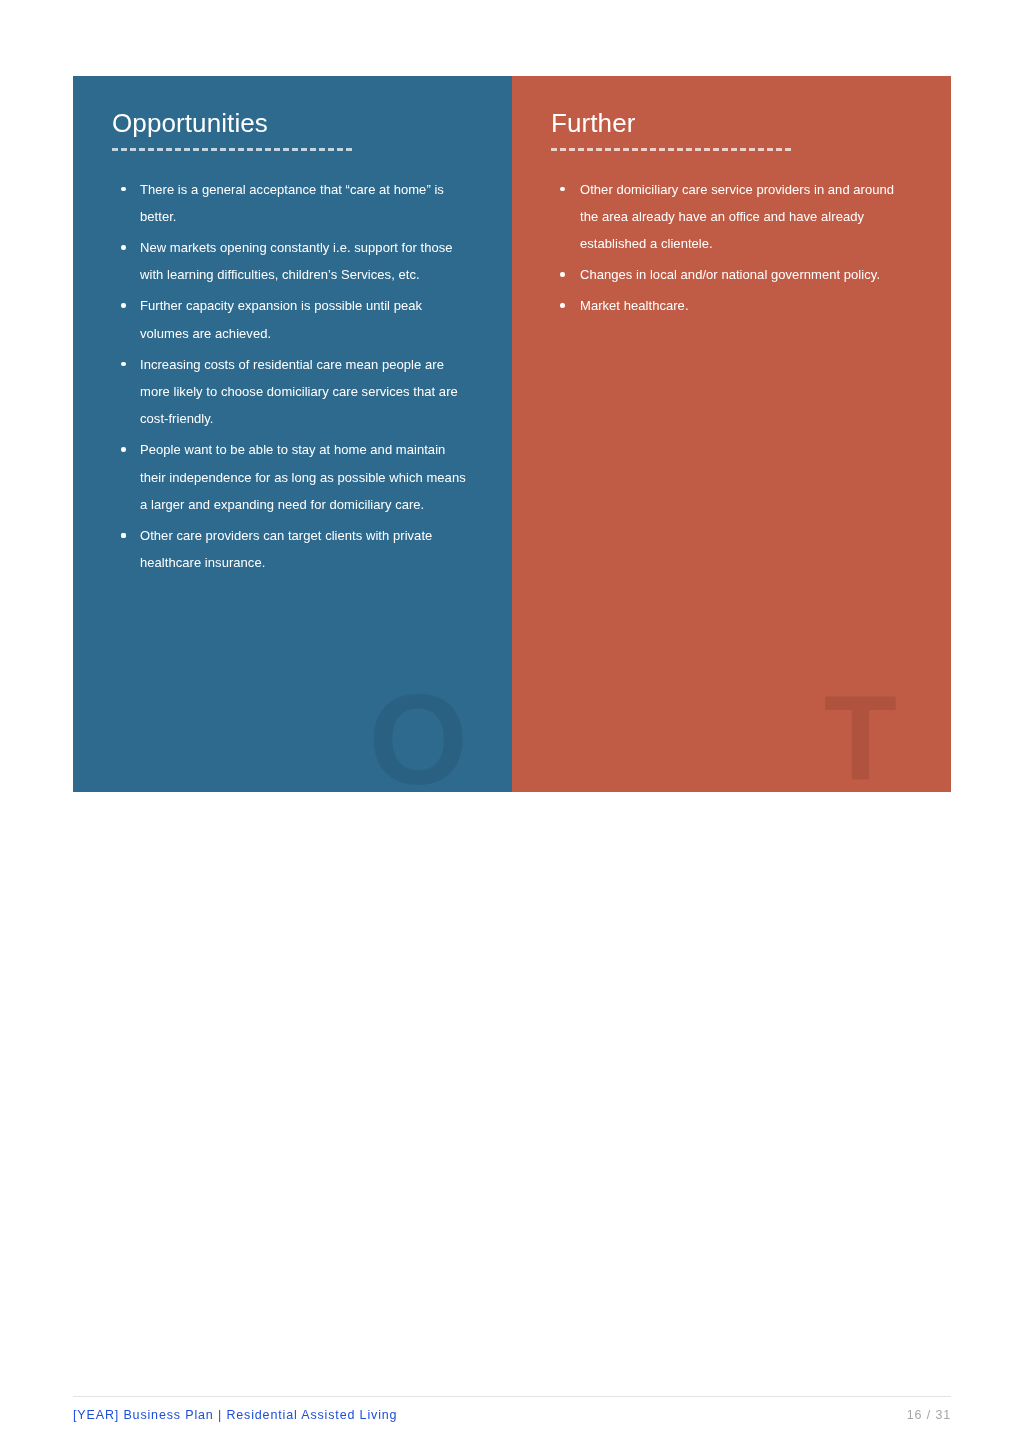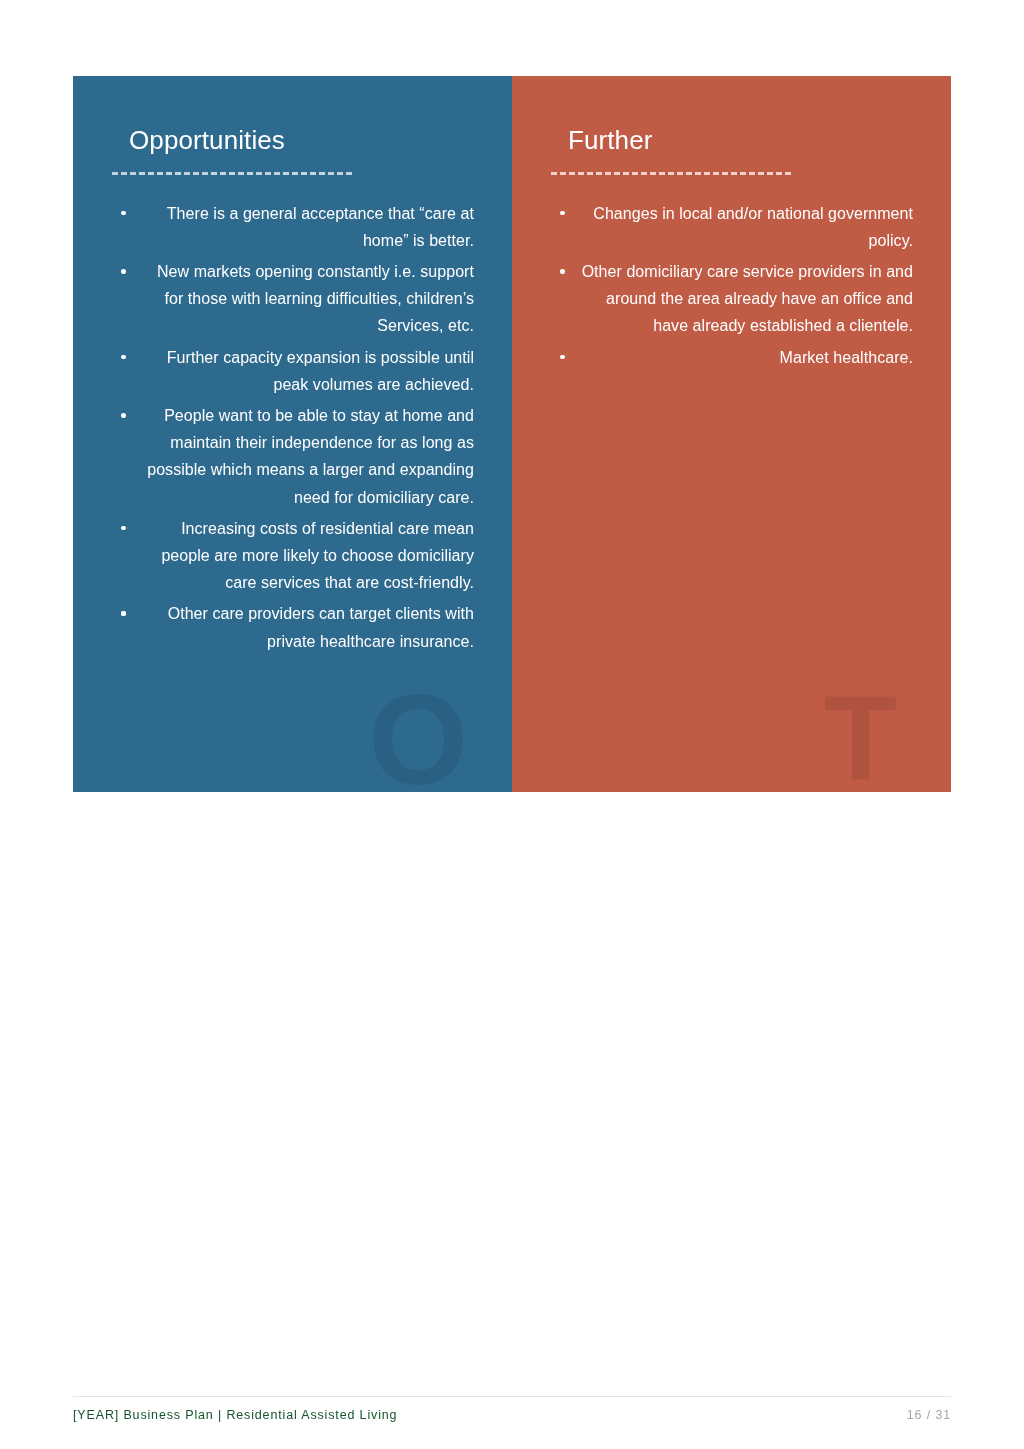--- a/index.html
+++ b/index.html
@@ -53,47 +53,46 @@
     padding: 33px 38px 0 39px;
     box-sizing: border-box;
   }
 
   .panel-heading {
     color: #ffffff;
     font-size: 26px;
     font-weight: 400;
     line-height: 1.1;
     letter-spacing: 0.1px;
-    margin: 17px;
+    margin: 0;
     white-space: nowrap;
   }
 
   .heading-rule {
     margin-top: 10px;
     width: 240px;
     height: 0;
     border-top: 3px dashed rgba(255,255,255,0.72);
   }
 
   .bullets {
     list-style: none;
     margin: 0;
     padding: 0;
     margin-top: 25px;
   }
 
   .bullets li {
     position: relative;
     color: #ffffff;
-    font-size: 16px;
+    font-size: 13px;
     line-height: 27.2px;
     padding-left: 28px;
     margin-bottom: 4px;
     letter-spacing: 0.05px;
-    text-align: right;
   }
 
   .bullets li .dot {
     position: absolute;
     left: 9px;
     top: 11px;
     width: 4.5px;
     height: 4.5px;
     border-radius: 50%;
     background: #ffffff;
@@ -132,21 +131,21 @@
     top: 1396px;
     width: 878px;
     border-top: 1px solid #E3E3E3;
     padding-top: 11px;
     display: flex;
     align-items: baseline;
     justify-content: space-between;
   }
   .footer-left {
     font-size: 12.5px;
-    color: #14532d;
+    color: #1d4ed8;
     letter-spacing: 0.85px;
     white-space: nowrap;
   }
   .footer-right {
     font-size: 12.5px;
     color: #A6A6A6;
     letter-spacing: 0.85px;
     white-space: nowrap;
     text-align: right;
   }
@@ -162,38 +161,38 @@
       <div class="watermark watermark-o">O</div>
 
       <div class="panel-inner">
         <h2 class="panel-heading">Opportunities</h2>
         <div class="heading-rule"></div>
 
         <ul class="bullets">
           <li><span class="dot"></span><span>There is a general acceptance that “care at home” is better.</span></li>
           <li><span class="dot"></span><span>New markets opening constantly i.e. support for those with learning difficulties, children’s Services, etc.</span></li>
           <li><span class="dot"></span><span>Further capacity expansion is possible until peak volumes are achieved.</span></li>
+          <li><span class="dot"></span><span>Increasing costs of residential care mean people are more likely to choose domiciliary care services that are cost-friendly.</span></li>
           <li><span class="dot"></span><span>People want to be able to stay at home and maintain their independence for as long as possible which means a larger and expanding need for domiciliary care.</span></li>
-          <li><span class="dot"></span><span>Increasing costs of residential care mean people are more likely to choose domiciliary care services that are cost-friendly.</span></li>
           <li><span class="dot"></span></li>
           <li><span class="dot"></span><span>Other care providers can target clients with private healthcare insurance.</span></li>
         </ul>
       </div>
     </section>
 
     <section class="panel panel-threats">
       <div class="watermark watermark-t">T</div>
 
       <div class="panel-inner">
         <h2 class="panel-heading">Further</h2>
         <div class="heading-rule"></div>
 
         <ul class="bullets">
+          <li><span class="dot"></span><span>Other domiciliary care service providers in and around the area already have an office and have already established a clientele.</span></li>
           <li><span class="dot"></span><span>Changes in local and/or national government policy.</span></li>
-          <li><span class="dot"></span><span>Other domiciliary care service providers in and around the area already have an office and have already established a clientele.</span></li>
           <li><span class="dot"></span><span>Market healthcare.</span></li>
         </ul>
       </div>
     </section>
 
   </div>
 
   <div class="footer">
     <span class="footer-left">[YEAR] Business Plan | Residential Assisted Living</span>
     <span class="footer-right">16 / 31</span>

